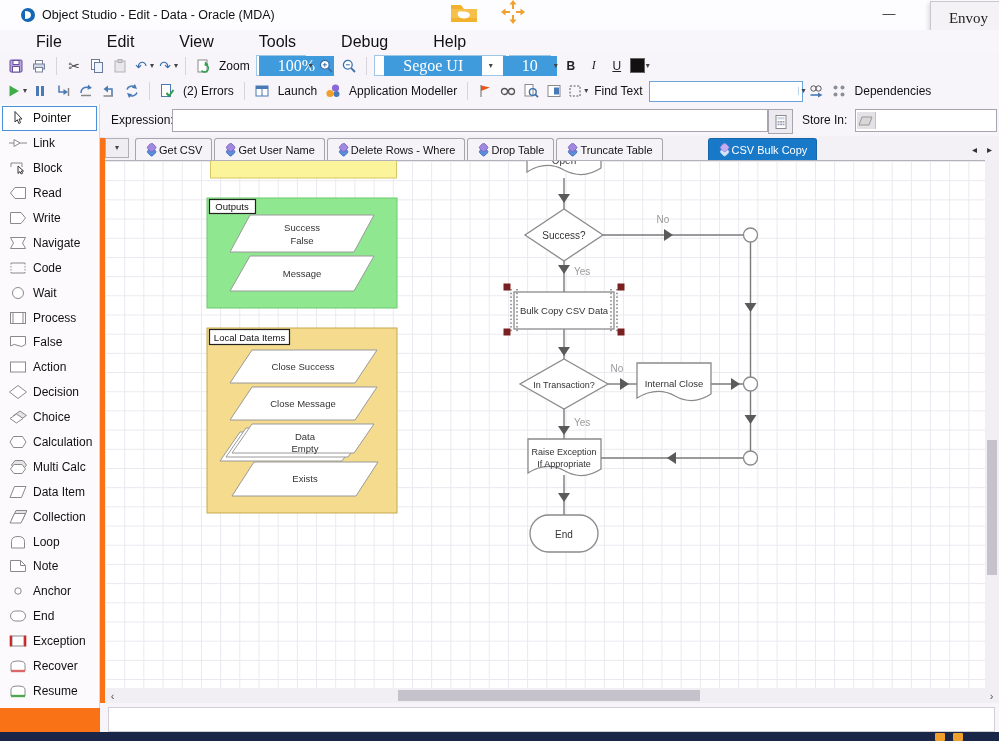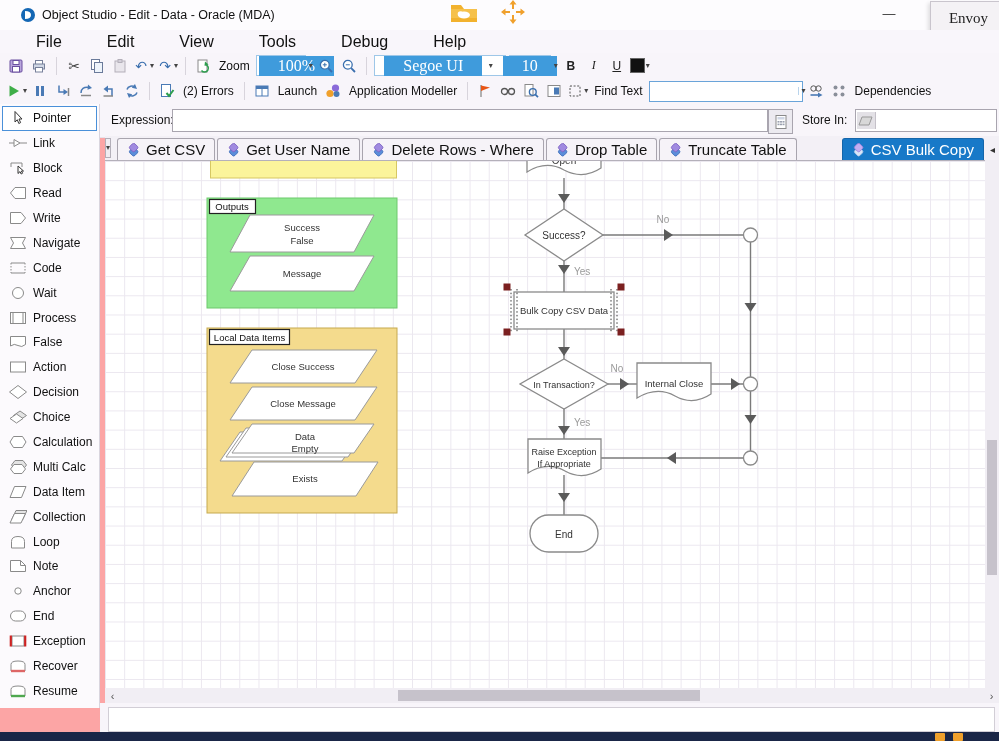--- a/index.html
+++ b/index.html
@@ -1,16 +1,16 @@
 <!DOCTYPE html>
 <html><head>
 <meta charset="utf-8">
 <style>
   html,body{margin:0;padding:0;background:#e9e6ee;}
-  #win{position:relative;width:999px;height:741px;background:#fca5a5;overflow:hidden;
+  #win{position:relative;width:999px;height:741px;background:#f97316;overflow:hidden;
        font-family:"Liberation Sans",sans-serif;color:#1a1a1a;}
   .abs{position:absolute;}
   
   #titlebar{top:0;left:0;right:0;height:30px;background:#fdfcfe;}
   #apptitle{position:absolute;left:42px;top:8px;font-size:12.5px;color:#111;}
   #applogo{position:absolute;left:20px;top:7px;width:16px;height:16px;}
   #overlay-folder{position:absolute;left:449px;top:1px;width:30px;height:23px;}
   #overlay-move{position:absolute;left:498px;top:0px;width:30px;height:24px;}
   #minimize{position:absolute;left:872px;top:0;width:34px;height:30px;text-align:center;
             line-height:28px;font-size:13px;color:#333;}
@@ -51,21 +51,21 @@
   
   #toolbox{top:104px;left:0;width:100px;height:604px;background:#fcfafd;border-right:1px solid #d9d5de;padding-top:2px;box-sizing:border-box;}
   .tbx-item{height:24.9px;display:flex;align-items:center;gap:5px;padding-left:4px;margin:0 2px;
             font-size:12px;border:1px solid transparent;box-sizing:border-box;color:#111;}
   .tbx-item.selected{border-color:#4a90d9;background:#fff;}
   .tbx-item .ic{width:21px;justify-content:center;}
   
   #tabstrip{top:136px;left:105px;right:0;height:24px;display:flex;align-items:flex-end;background:#f3f0f6;}
   #tabdrop{width:22px;height:18px;margin:0 6px 2px 0;background:#f0edf2;border:1px solid #b3afb9;
            display:flex;align-items:center;justify-content:center;}
-  .tab{display:flex;align-items:center;gap:5px;height:21px;padding:0 9px;font-size:15px;
+  .tab{display:flex;align-items:center;height:21px;padding:0 9px;font-size:11px;
        background:#f6f3f8;border:1px solid #a8a4ae;border-bottom:none;border-radius:3px 3px 0 0;
        margin-right:2px;color:#111;white-space:nowrap;}
   .tab.selected{background:#1879c8;border-color:#1465aa;color:#fff;margin-left:43px;}
   #tabscroll{margin-left:auto;display:flex;gap:2px;padding:0 3px 3px 0;}
   .tsbtn{width:13px;height:16px;display:flex;align-items:center;justify-content:center;font-size:10px;color:#333;}
   
   #canvas{top:160px;left:105px;width:880px;height:528px;background:#fff;border-top:1px solid #b4b0ba;
           background-image:linear-gradient(#ebe7ef 1px,transparent 1px),linear-gradient(90deg,#ebe7ef 1px,transparent 1px);
           background-size:19.2px 19.2px;overflow:hidden;}
   #flow{display:block;}

